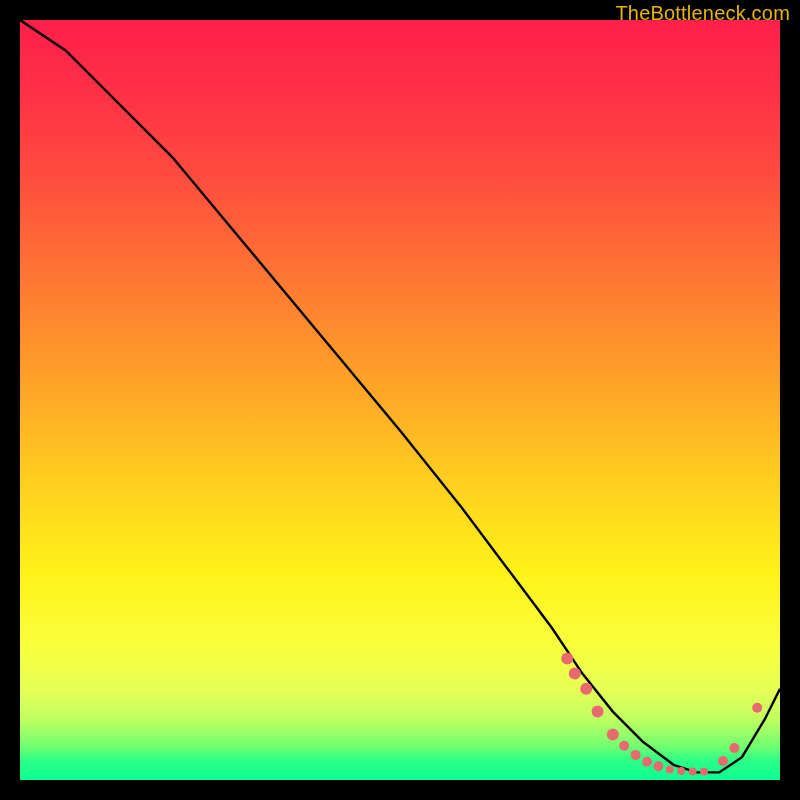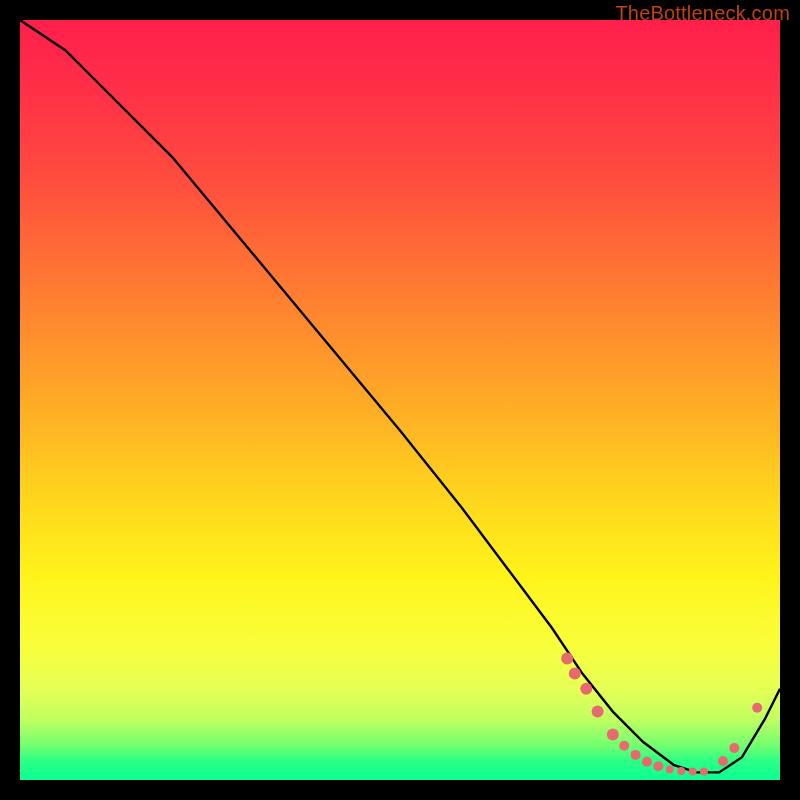--- a/index.html
+++ b/index.html
@@ -42,21 +42,21 @@
       #2bff85 97.5%,
       #0cff94 100%
     );
   }
   .watermark {
     position: absolute;
     top: 2px;
     right: 10px;
     font-family: Arial, Helvetica, sans-serif;
     font-size: 20px;
-    color: #c2410c;
+    color: #eab308;
     letter-spacing: 0.2px;
     user-select: none;
     margin-left: 40px;
   }
   svg.curve {
     position: absolute;
     left: 0;
     top: 0;
   }
   .dot {

